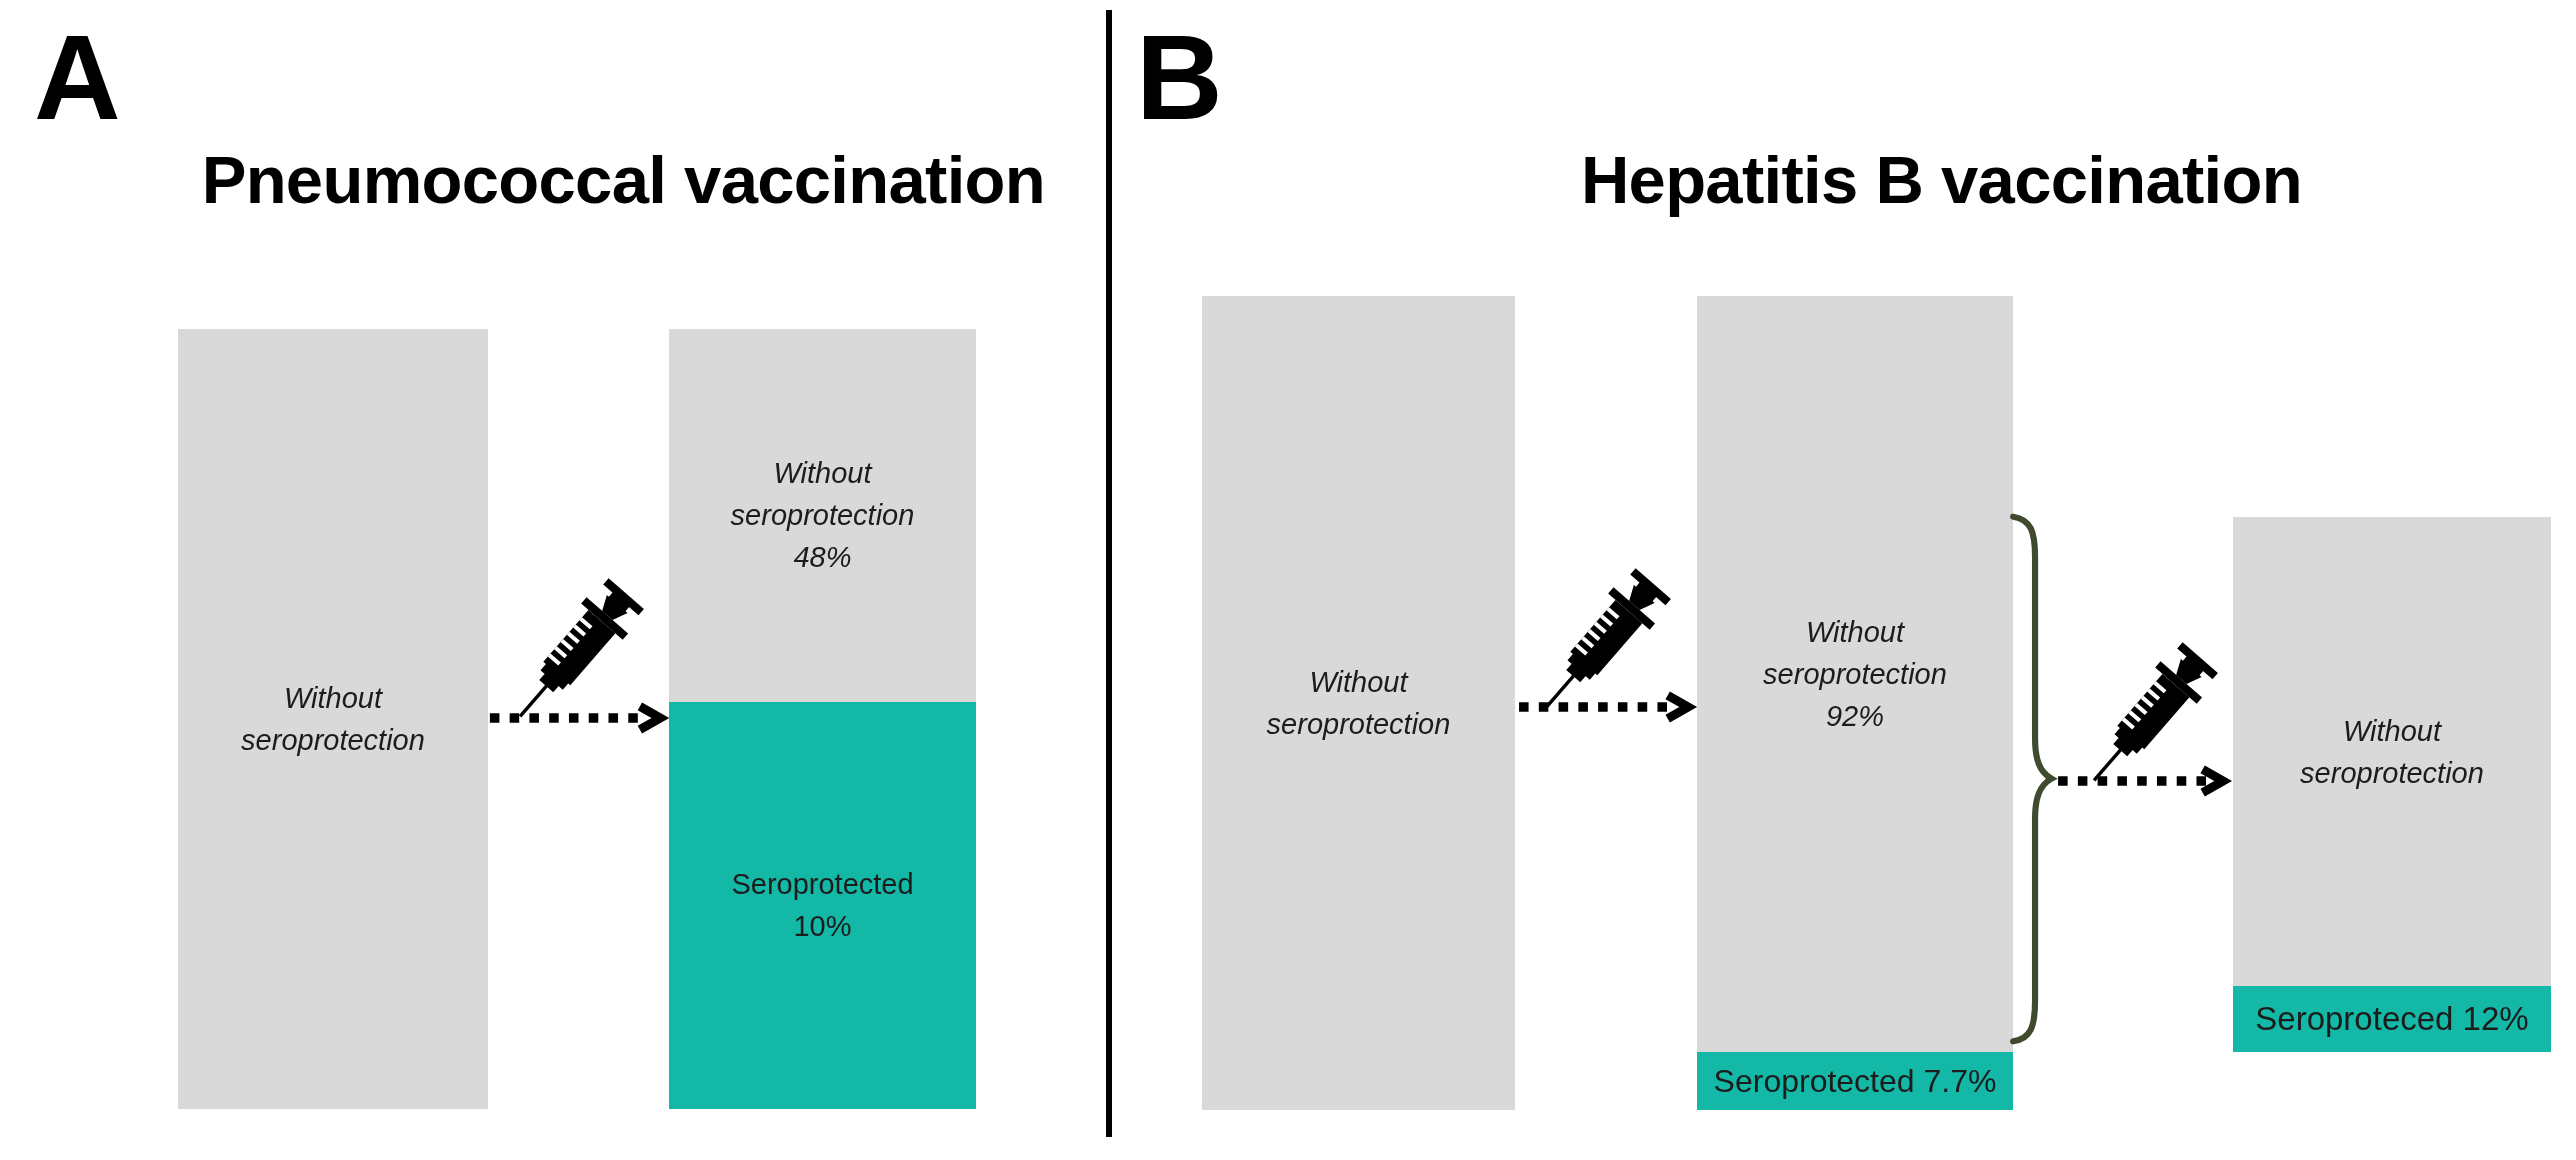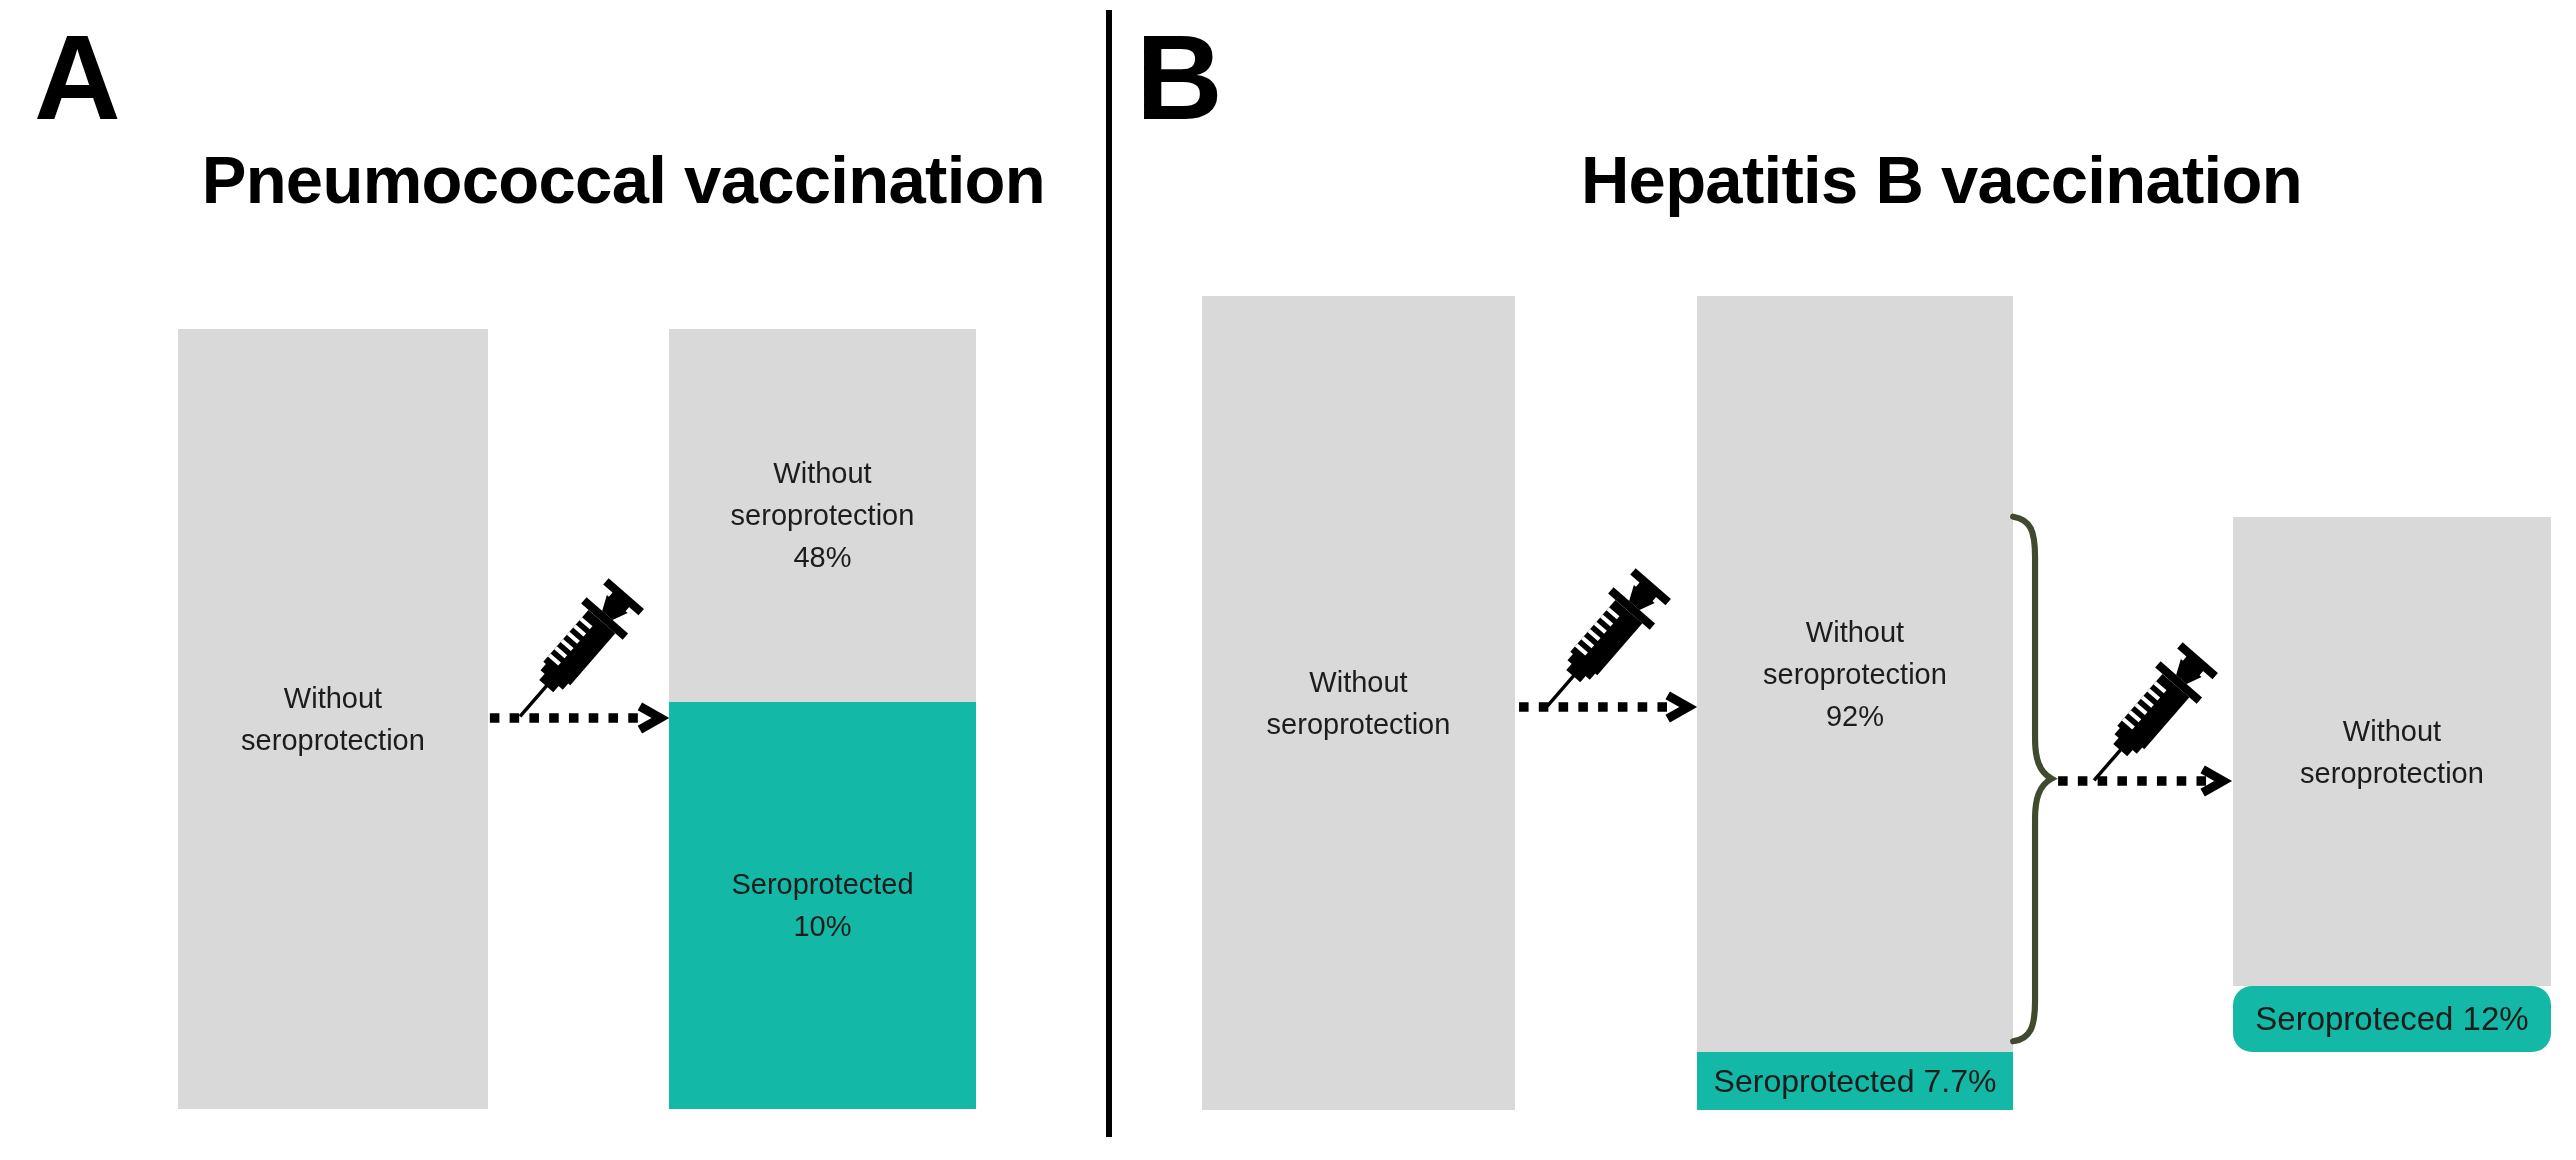--- a/index.html
+++ b/index.html
@@ -46,21 +46,21 @@
     position: absolute;
     display: flex;
     flex-direction: column;
   }
   .seg {
     width: 100%;
     display: flex;
     align-items: center;
     justify-content: center;
   }
-  .seg-gray { background: #d9d9d9; }
+  .seg-gray { background: #d9d9d9; font-style: italic; }
   .seg-blue { background: #14b8a6; }
   .bar-label {
     text-align: center;
     font-size: 29px;
     line-height: 42px;
     color: #1c1c1c;
     width: 140%;
   }
   .bar-label span { display: block; }
   .band-label {
@@ -223,19 +223,19 @@
     </g>
   </svg>
 
   <div class="bar" style="left:2233px; top:517px; width:318px; height:535px;">
     <div class="seg seg-gray" style="height:469px;">
       <div class="bar-label">
         <span>Without</span>
         <span>seroprotection</span>
       </div>
     </div>
-    <div class="seg seg-blue" style="height:66px;border-radius:19px;">
+    <div class="seg seg-blue" style="height:66px;">
       <div class="band-label" style="font-size:33px;">Seroproteced 12%</div>
     </div>
   </div>
 
 </div>
 
 
 </body></html>

